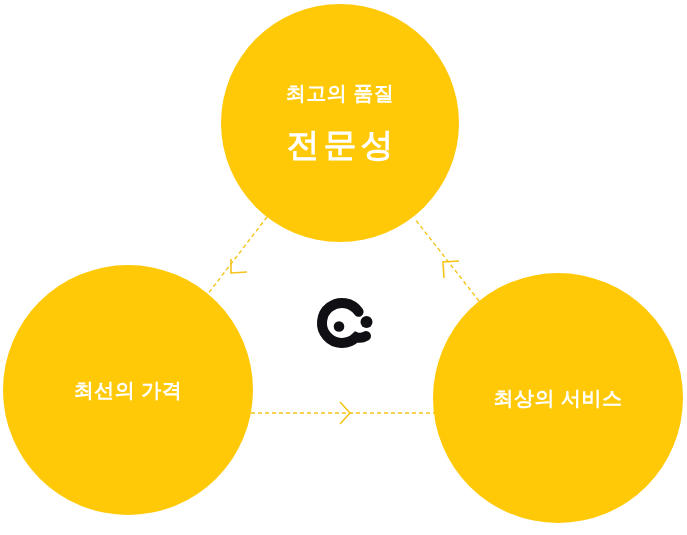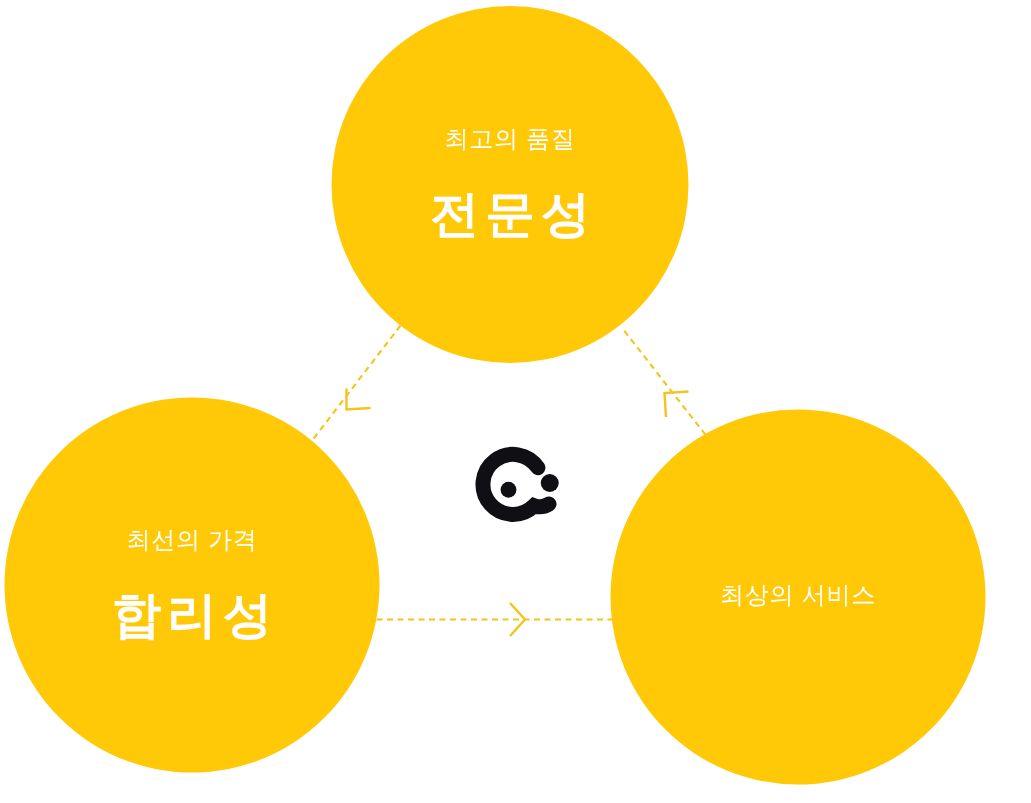--- a/index.html
+++ b/index.html
@@ -27,23 +27,23 @@
   .connector-layer polyline{
     stroke:var(--dash-yellow);stroke-width:1.6;fill:none;stroke-linecap:butt;stroke-linejoin:miter;
   }
   .circle{
     position:absolute;border-radius:50%;background:var(--circle-yellow);
     display:flex;flex-direction:column;align-items:center;justify-content:center;
     text-align:center;gap:10px;color:var(--text-white);
   }
   .circle.top{left:221px;top:4px;width:238px;height:238px;}
   .circle.bottom-left{left:3px;top:265px;width:250px;height:250px;}
-  .circle.bottom-right{left:407px;top:273px;width:250px;height:250px;}
+  .circle.bottom-right{left:433px;top:273px;width:250px;height:250px;}
   .circle .subtitle{
-    font-size:16px;font-weight:400;letter-spacing:0.5px;line-height:1.15;
+    font-size:20px;font-weight:700;letter-spacing:0.5px;line-height:1.15;
   }
   .circle .title{
     font-size:33px;font-weight:800;letter-spacing:4px;margin-left:4px;line-height:1.1;margin-top:12px;
   }
   .logo{
     position:absolute;left:309px;top:290px;width:66px;height:66px;
   }
   .logo .stroke{
     stroke:var(--logo-black);stroke-width:10;fill:none;stroke-linecap:round;
   }
@@ -65,21 +65,20 @@
     <polyline points="459,261 443,262 444,278"></polyline>
   </svg>
 
   <div class="circle top">
     <div class="subtitle">최고의 품질</div>
     <div class="title">전문성</div>
   </div>
 
   <div class="circle bottom-left">
     <div class="subtitle">최선의 가격</div>
-    <div class="title">합리성</div>
   </div>
 
   <div class="circle bottom-right">
     <div class="subtitle">최상의 서비스</div>
   </div>
 
   <svg class="logo" viewBox="-33 -33 66 66" xmlns="http://www.w3.org/2000/svg" aria-hidden="true">
     <path class="stroke" d="M 16.6 -11.2 A 20 20 0 1 0 14.1 14.1 Q 19 16 24 13"></path>
     <circle class="dot" cx="-3" cy="3.5" r="5.3"></circle>
     <circle class="dot" cx="24.5" cy="-1" r="6"></circle>

